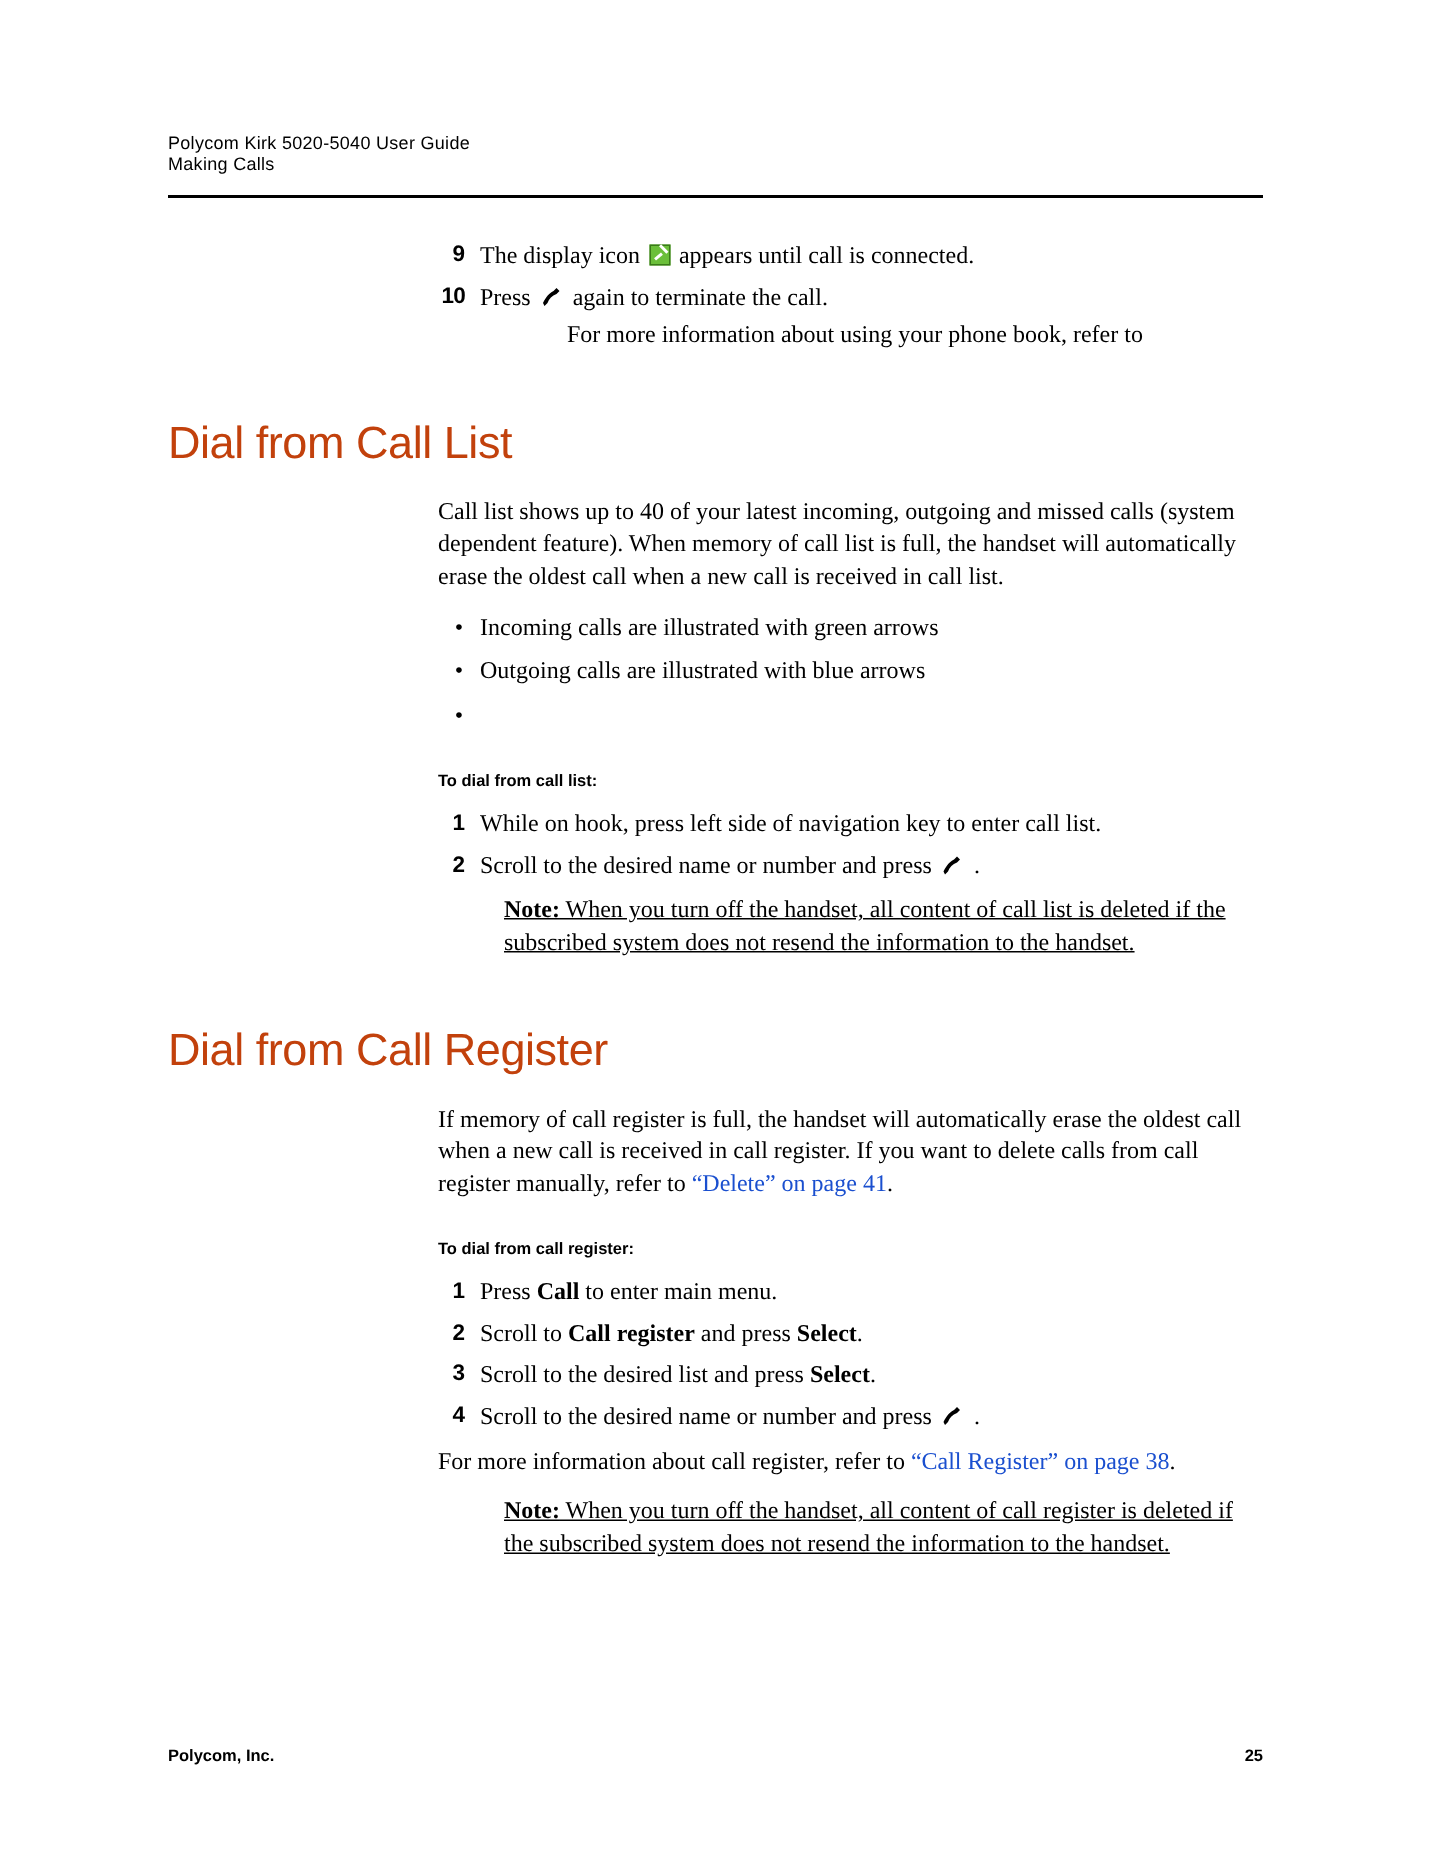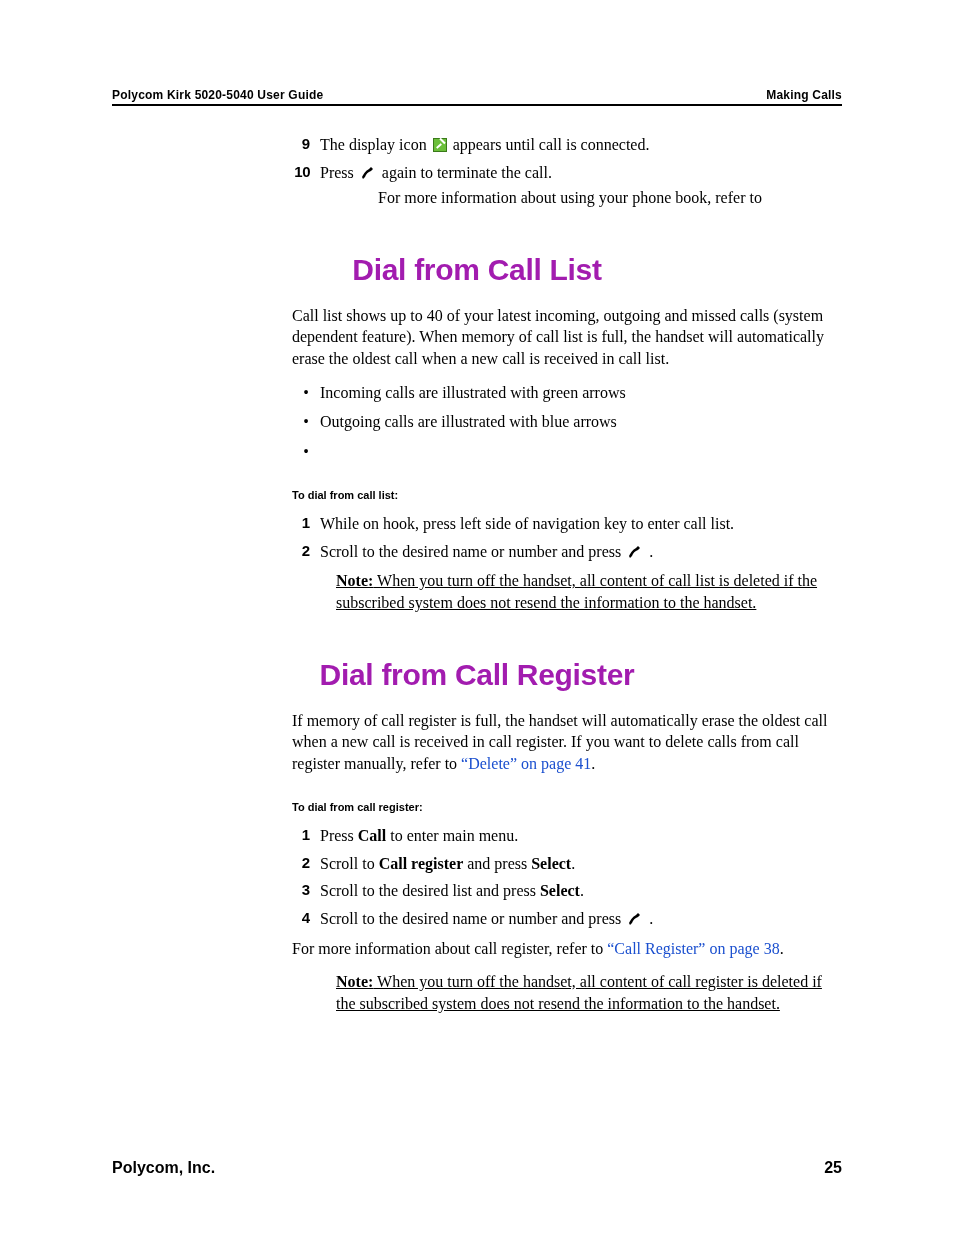--- a/index.html
+++ b/index.html
@@ -11,24 +11,25 @@
     color: #000;
     position: relative;
   }
   .page {
     padding: 88px 112px 0 112px;
   }
   .header-row {
     display: flex;
     justify-content: space-between;
     font-family: "Arial Narrow", Arial, sans-serif;
-    font-weight: bold;
+    font-weight: normal;
     font-size: 12px;
     letter-spacing: 0.2px;
-    padding-bottom: 2px;
+    padding-bottom: 14px;
+    flex-direction: column;
   }
   .header-rule {
     height: 2px;
     background: #000;
     margin-bottom: 28px;
   }
   .content {
     margin-left: 180px;
     font-size: 16px;
     line-height: 1.35;
@@ -75,27 +76,26 @@
     border-top:2px solid #fff;
     transform: rotate(45deg);
   }
   .indented-more {
     margin-left: 58px;
     margin-top: 2px;
   }
   .link { color: #1a4fcf; }
   h2.section {
     font-family: Arial, Helvetica, sans-serif;
-    font-weight: bold;
-    color: #a21caf;
+    font-weight: normal;
+    color: #c2410c;
     font-size: 30px;
     margin-top: 44px;
     margin-bottom: 18px;
     letter-spacing: -0.3px;
-    text-align: center;
   }
   .para { margin-bottom: 12px; }
   ul.bullets { list-style: none; margin: 6px 0 10px 0; }
   ul.bullets li { display:flex; margin-bottom: 8px; }
   ul.bullets li .dot { width: 28px; flex-shrink:0; text-align:center; }
   .sub-heading {
     font-family: Arial, Helvetica, sans-serif;
     font-weight: bold;
     font-size: 11px;
     margin-top: 26px;
@@ -109,21 +109,21 @@
   }
   .footer {
     position: absolute;
     bottom: 58px;
     left: 112px;
     right: 112px;
     display:flex;
     justify-content: space-between;
     font-family: "Arial Narrow", Arial, sans-serif;
     font-weight: bold;
-    font-size: 16px;
+    font-size: 11px;
     margin-top: 11px;
   }
   .bold { font-weight: bold; }
 </style>
 </head>
 <body>
 
 <div class="page">
   <div class="header-row">
     <span>Polycom Kirk 5020-5040 User Guide</span>

